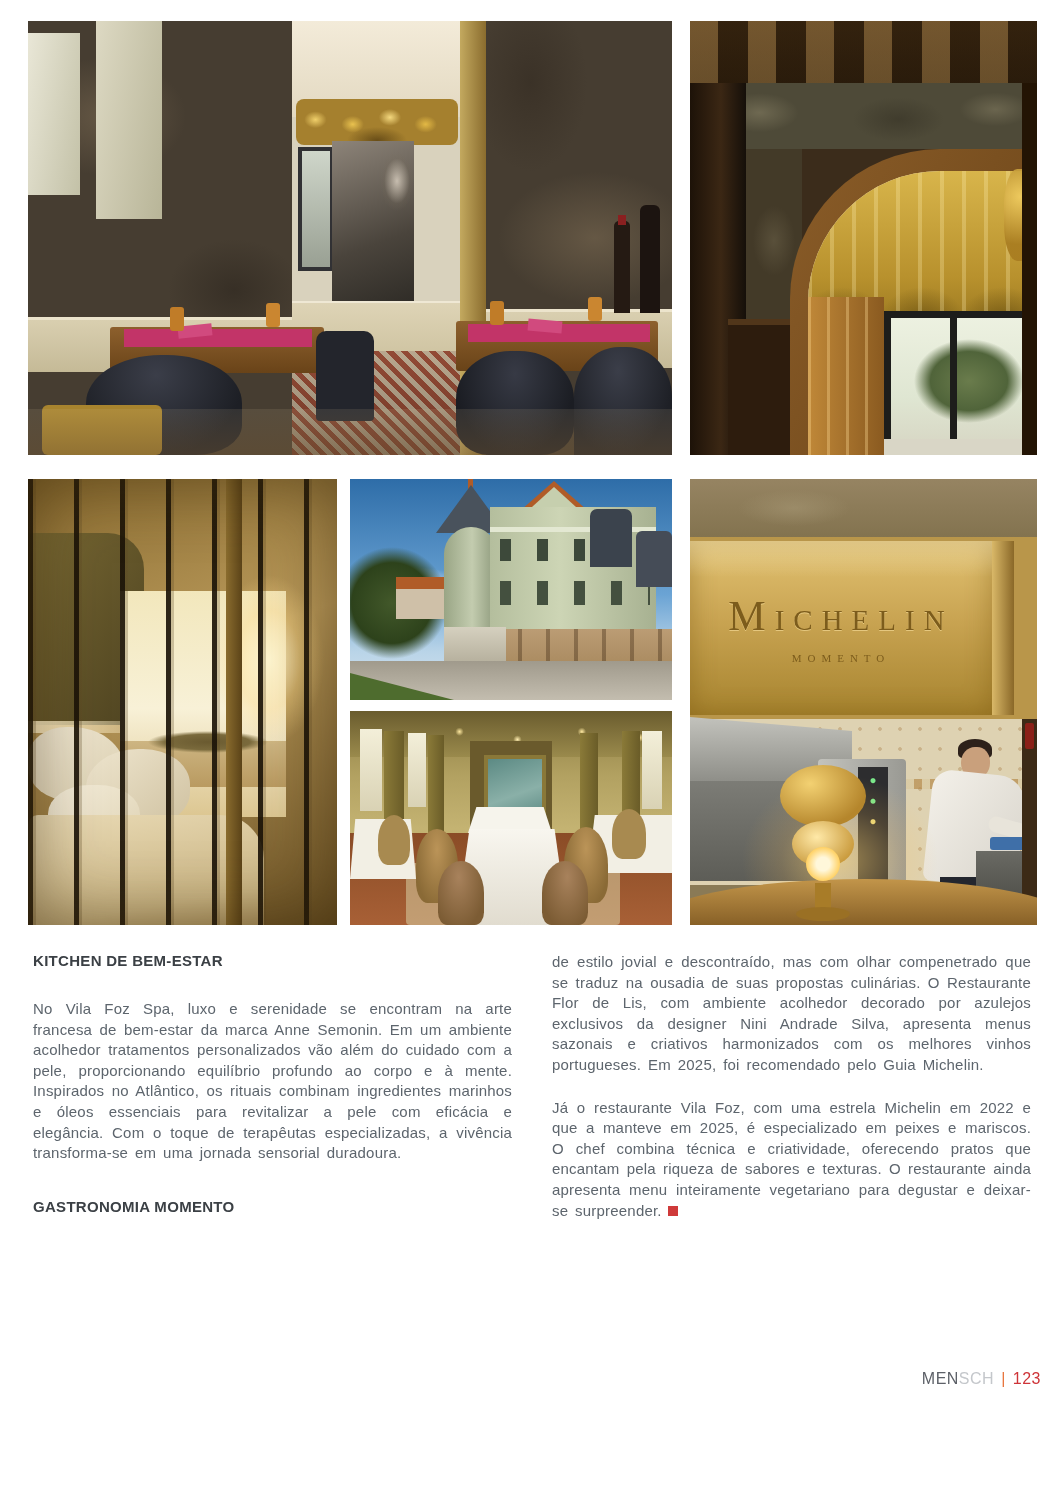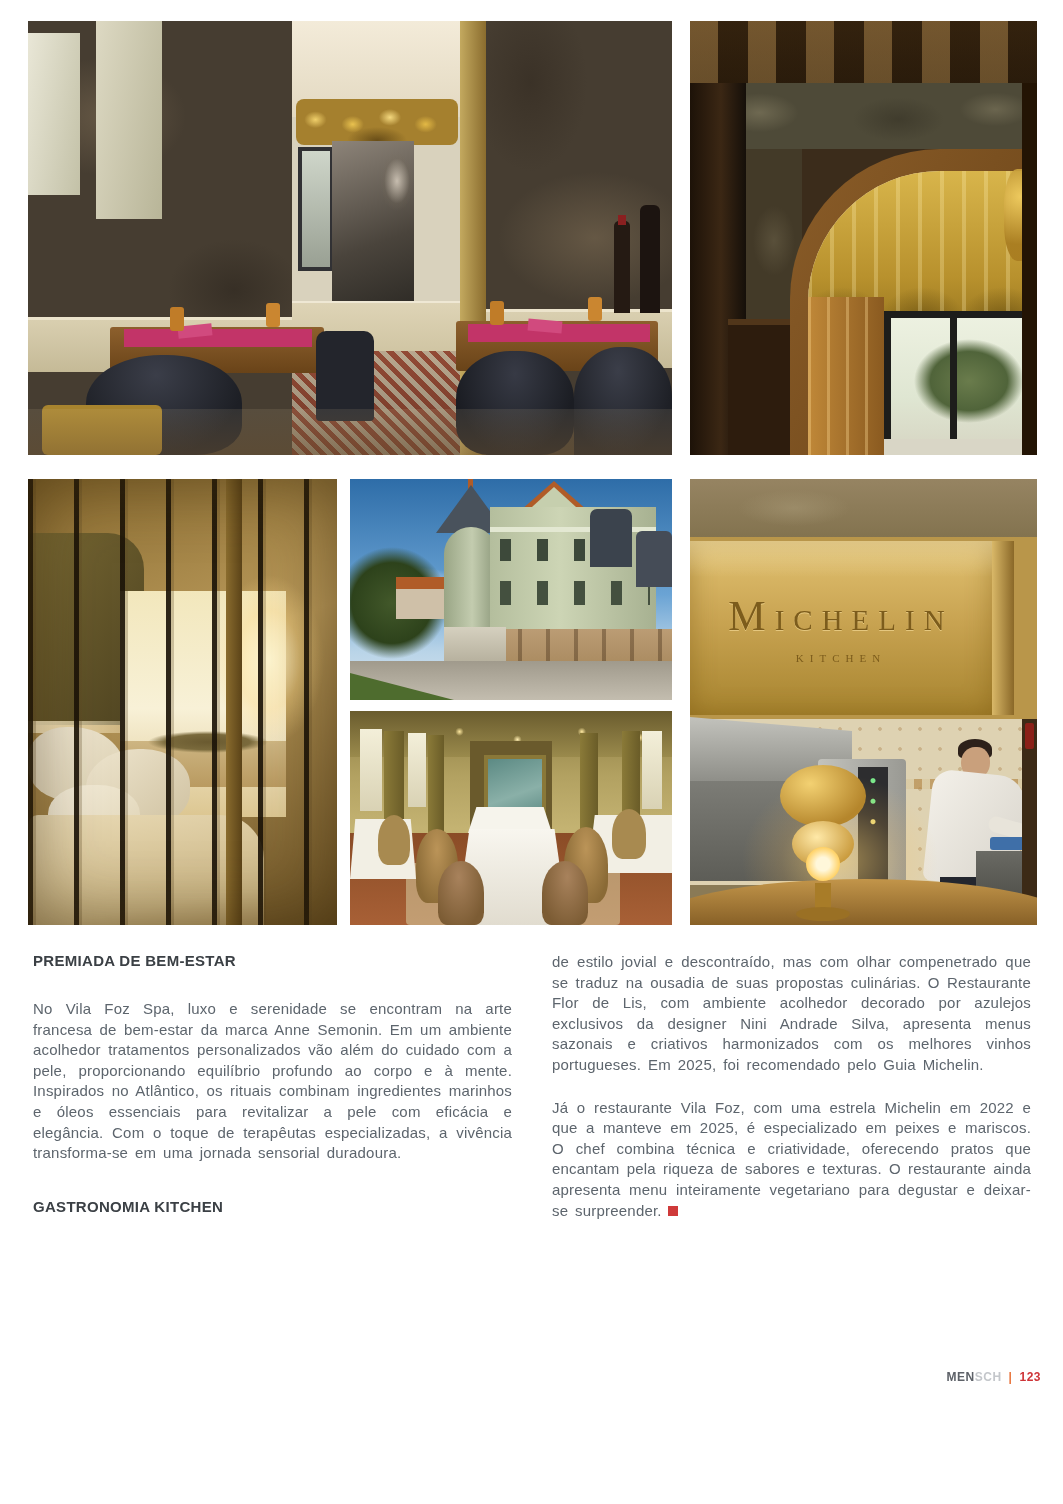--- a/index.html
+++ b/index.html
@@ -299,21 +299,21 @@
   .col{width:479px;}
   .col h2{margin:0 0 30px 0;font-size:15px;font-weight:bold;letter-spacing:.3px;
     color:#3b4045;}
   .col h2.second{margin-top:34px;}
   .col p{margin:0 0 22px 0;font-size:15px;line-height:20.6px;color:#5d656d;
     text-align:justify;letter-spacing:.2px;word-spacing:2.5px;}
   .endmark{display:inline-block;width:10px;height:10px;background:#cf3a3a;
     margin-left:6px;vertical-align:baseline;}
 
   
-  .footer{position:absolute;top:1370px;right:22px;font-size:12px;font-weight:bold;
+  .footer{position:absolute;top:1370px;right:22px;font-size:16px;font-weight:normal;
     letter-spacing:.5px;}
   .f-bold{color:#5d6168;}
   .f-light{color:#c4c7cb;}
   .f-sep{color:#e8743c;padding:0 7px;}
   .f-num{color:#ce3438;}
 </style>
 </head>
 <body>
 
 <div class="page">
@@ -438,21 +438,21 @@
     <div class="pd-tableC"></div>
     <div class="pd-chair5"></div>
     <div class="pd-chair6"></div>
   </div>
 
   <div class="photo p-kitchen">
     <div class="pk-topwall"></div>
     <div class="pk-signframe"></div>
     <div class="pk-signpanel">
       <div class="pk-brand">Michelin</div>
-      <div class="pk-sub">KITCHEN</div>
+      <div class="pk-sub">MOMENTO</div>
     </div>
     <div class="pk-signglare"></div>
     <div class="pk-signedge"></div>
     <div class="pk-tiles"></div>
     <div class="pk-tileband"></div>
     <div class="pk-hood"></div>
     <div class="pk-counterL"></div>
     <div class="pk-oven"></div>
     <div class="pk-ovenpanel"></div>
     <div class="pk-chef-hair"></div>
@@ -468,23 +468,23 @@
     <div class="pk-table"></div>
     <div class="pk-lamp-top"></div>
     <div class="pk-lamp-mid"></div>
     <div class="pk-bulb"></div>
     <div class="pk-lamp-stem"></div>
     <div class="pk-lamp-base"></div>
   </div>
 
   <div class="textcols">
     <div class="col">
-      <h2>PREMIADA DE BEM-ESTAR</h2>
+      <h2>KITCHEN DE BEM-ESTAR</h2>
       <p>No Vila Foz Spa, luxo e serenidade se encontram na arte francesa de bem-estar da marca Anne Semonin. Em um ambiente acolhedor tratamentos personalizados vão além do cuidado com a pele, proporcionando equilíbrio profundo ao corpo e à mente. Inspirados no Atlântico, os rituais combinam ingredientes marinhos e óleos essenciais para revitalizar a pele com eficácia e elegância. Com o toque de terapêutas especializadas, a vivência transforma-se em uma jornada sensorial duradoura.</p>
-      <h2 class="second">GASTRONOMIA KITCHEN</h2>
+      <h2 class="second">GASTRONOMIA MOMENTO</h2>
     </div>
     <div class="col">
       <p>de estilo jovial e descontraído, mas com olhar compenetrado que se traduz na ousadia de suas propostas culinárias. O Restaurante Flor de Lis, com ambiente acolhedor decorado por azulejos exclusivos da designer Nini Andrade Silva, apresenta menus sazonais e criativos harmonizados com os melhores vinhos portugueses. Em 2025, foi recomendado pelo Guia Michelin.</p>
       <p><span>Já o restaurante Vila Foz, com uma estrela Michelin em 2022 e que a manteve em 2025, é especializado em peixes e mariscos. O chef combina técnica e criatividade, oferecendo pratos que encantam pela riqueza de sabores e texturas. O restaurante ainda apresenta menu inteiramente vegetariano para degustar e deixar-se surpreender.</span><span class="endmark"></span></p>
     </div>
   </div>
 
   <div class="footer">
     <span class="f-bold">MEN</span><span class="f-light">SCH</span><span class="f-sep">|</span><span class="f-num">123</span>
   </div>

